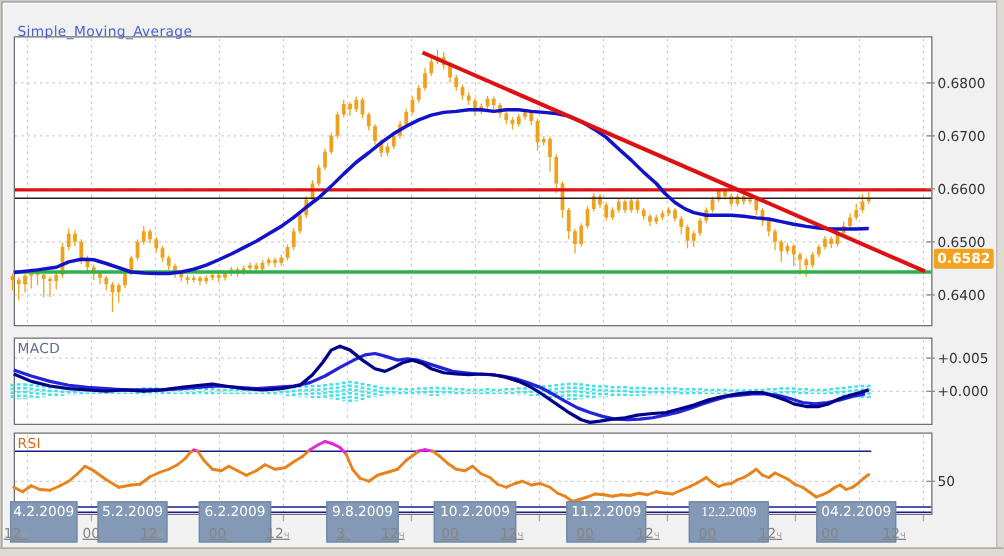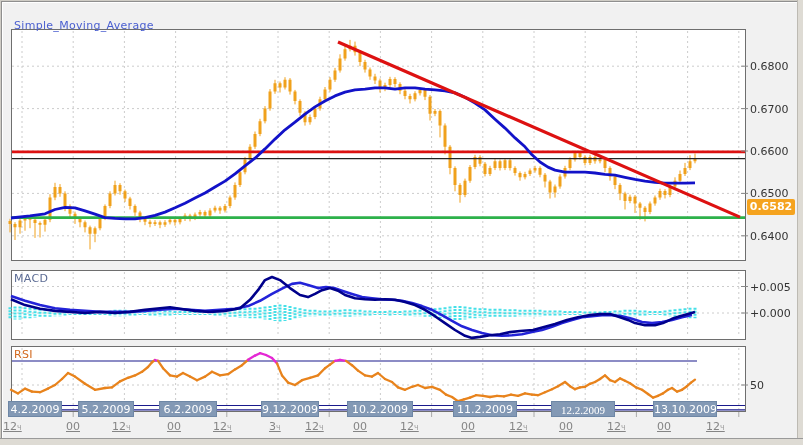--- a/index.html
+++ b/index.html
@@ -29,21 +29,21 @@
   .ic-close::before{transform:rotate(45deg);} .ic-close::after{transform:rotate(-45deg);}
   
   #chart-wrap{position:absolute;left:0;top:0;width:803px;height:445px;}
   svg text{font-family:"DejaVu Sans","Liberation Sans",sans-serif;}
   .ind-label{position:absolute;font-size:11px;letter-spacing:.3px;}
   #sma-label{left:14px;top:19px;color:#4a5fd0;}
   #macd-label{left:14px;top:272px;color:#5b6b93;}
   #rsi-label{left:14px;top:348px;color:#d2691e;}
   #price-badge{position:absolute;left:747px;top:151px;width:48px;height:16px;background:#f5a31f;
                color:#fff;font-size:11px;font-weight:bold;text-align:center;line-height:16px;border-radius:2px;margin-top:48px;}
-  .date-badge{position:absolute;top:401px;height:16px;background:#8399b5;color:#fff;font-size:11px;
+  .date-badge{position:absolute;top:401px;height:33px;background:#8399b5;color:#fff;font-size:11px;
               text-align:center;line-height:16px;overflow:hidden;white-space:nowrap;border:1px solid #6e87a6;box-sizing:border-box;}
   .time-label{position:absolute;top:420px;font-size:11px;color:#858585;white-space:nowrap;text-decoration:underline;}
   .time-label .unit{font-size:8px;color:#a0a0a0;}
   #statusbar{position:absolute;left:0;bottom:0;width:803px;height:6px;background:#dedbd4;border-top:1px solid #9a9a9a;}
   #rightedge{position:absolute;right:0;top:0;width:5px;height:445px;background:#dedbd4;border-left:1px solid #bdbab3;}
 </style>
 </head>
 <body>
 
 <div id="app">
@@ -273,25 +273,25 @@
         <line x1="741" y1="385" x2="748" y2="385" stroke="#888" stroke-width="1"></line>
       </svg>
     <div class="ind-label" id="sma-label">Simple_Moving_Average</div>
     <div class="ind-label" id="macd-label">MACD</div>
     <div class="ind-label" id="rsi-label">RSI</div>
     <div id="price-badge">0.6582</div>
     <div id="overlay-labels">
         <div class="date-badge" style="left: 8px; width: 54px;">4.2.2009</div>
         <div class="date-badge" style="left: 50px; width: 56px; margin-left: 28px;">5.2.2009</div>
         <div class="date-badge" style="left: 159px; width: 58px;">6.2.2009</div>
-        <div class="date-badge" style="left: 261px; width: 58px;">9.12.2009</div>
+        <div class="date-badge" style="left: 261px; width: 58px;">9.8.2009</div>
         <div class="date-badge" style="left: 347px; width: 66px;">10.2.2009</div>
         <div class="date-badge" style="left: 453px; width: 64px;">11.2.2009</div>
         <div class="date-badge" style="left: 551px; width: 64px; font-family: Liberation Serif, serif;">12.2.2009</div>
-        <div class="date-badge" style="left: 653px; width: 64px;">13.10.2009</div>
+        <div class="date-badge" style="left: 653px; width: 64px;">04.2.2009</div>
         <div class="time-label" style="left: 3px;"><span>12</span><span class="unit">ч</span></div>
         <div class="time-label" style="left: 66px;"><span>00</span></div>
         <div class="time-label" style="left: 112px;"><span>12</span><span class="unit">ч</span></div>
         <div class="time-label" style="left: 167px;"><span>00</span></div>
         <div class="time-label" style="left: 213px;"><span>12</span><span class="unit">ч</span></div>
         <div class="time-label" style="left: 269px;"><span>3</span><span class="unit">ч</span></div>
         <div class="time-label" style="left: 305px;"><span>12</span><span class="unit">ч</span></div>
         <div class="time-label" style="left: 353px;"><span>00</span></div>
         <div class="time-label" style="left: 400px;"><span>12</span><span class="unit">ч</span></div>
         <div class="time-label" style="left: 461px;"><span>00</span></div>

